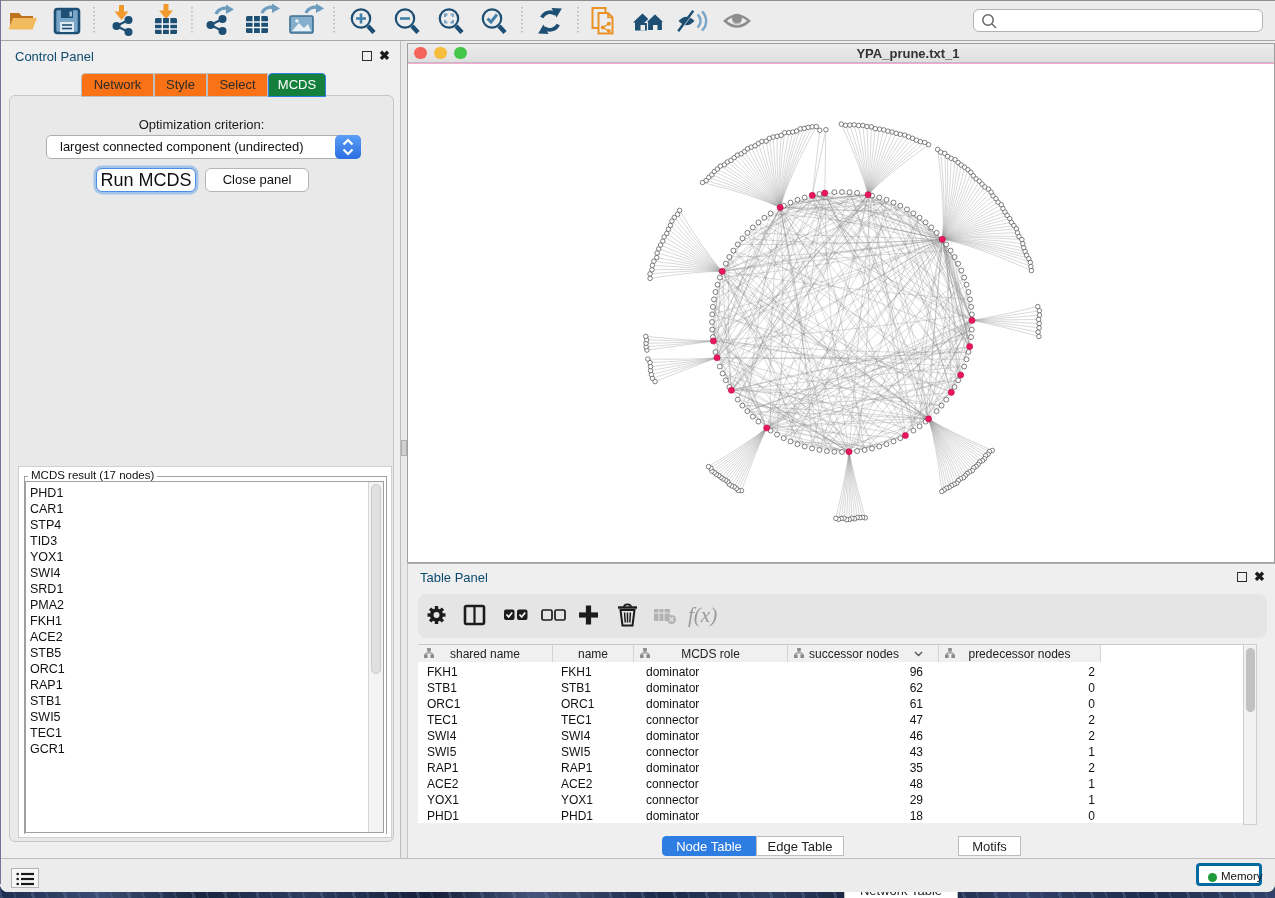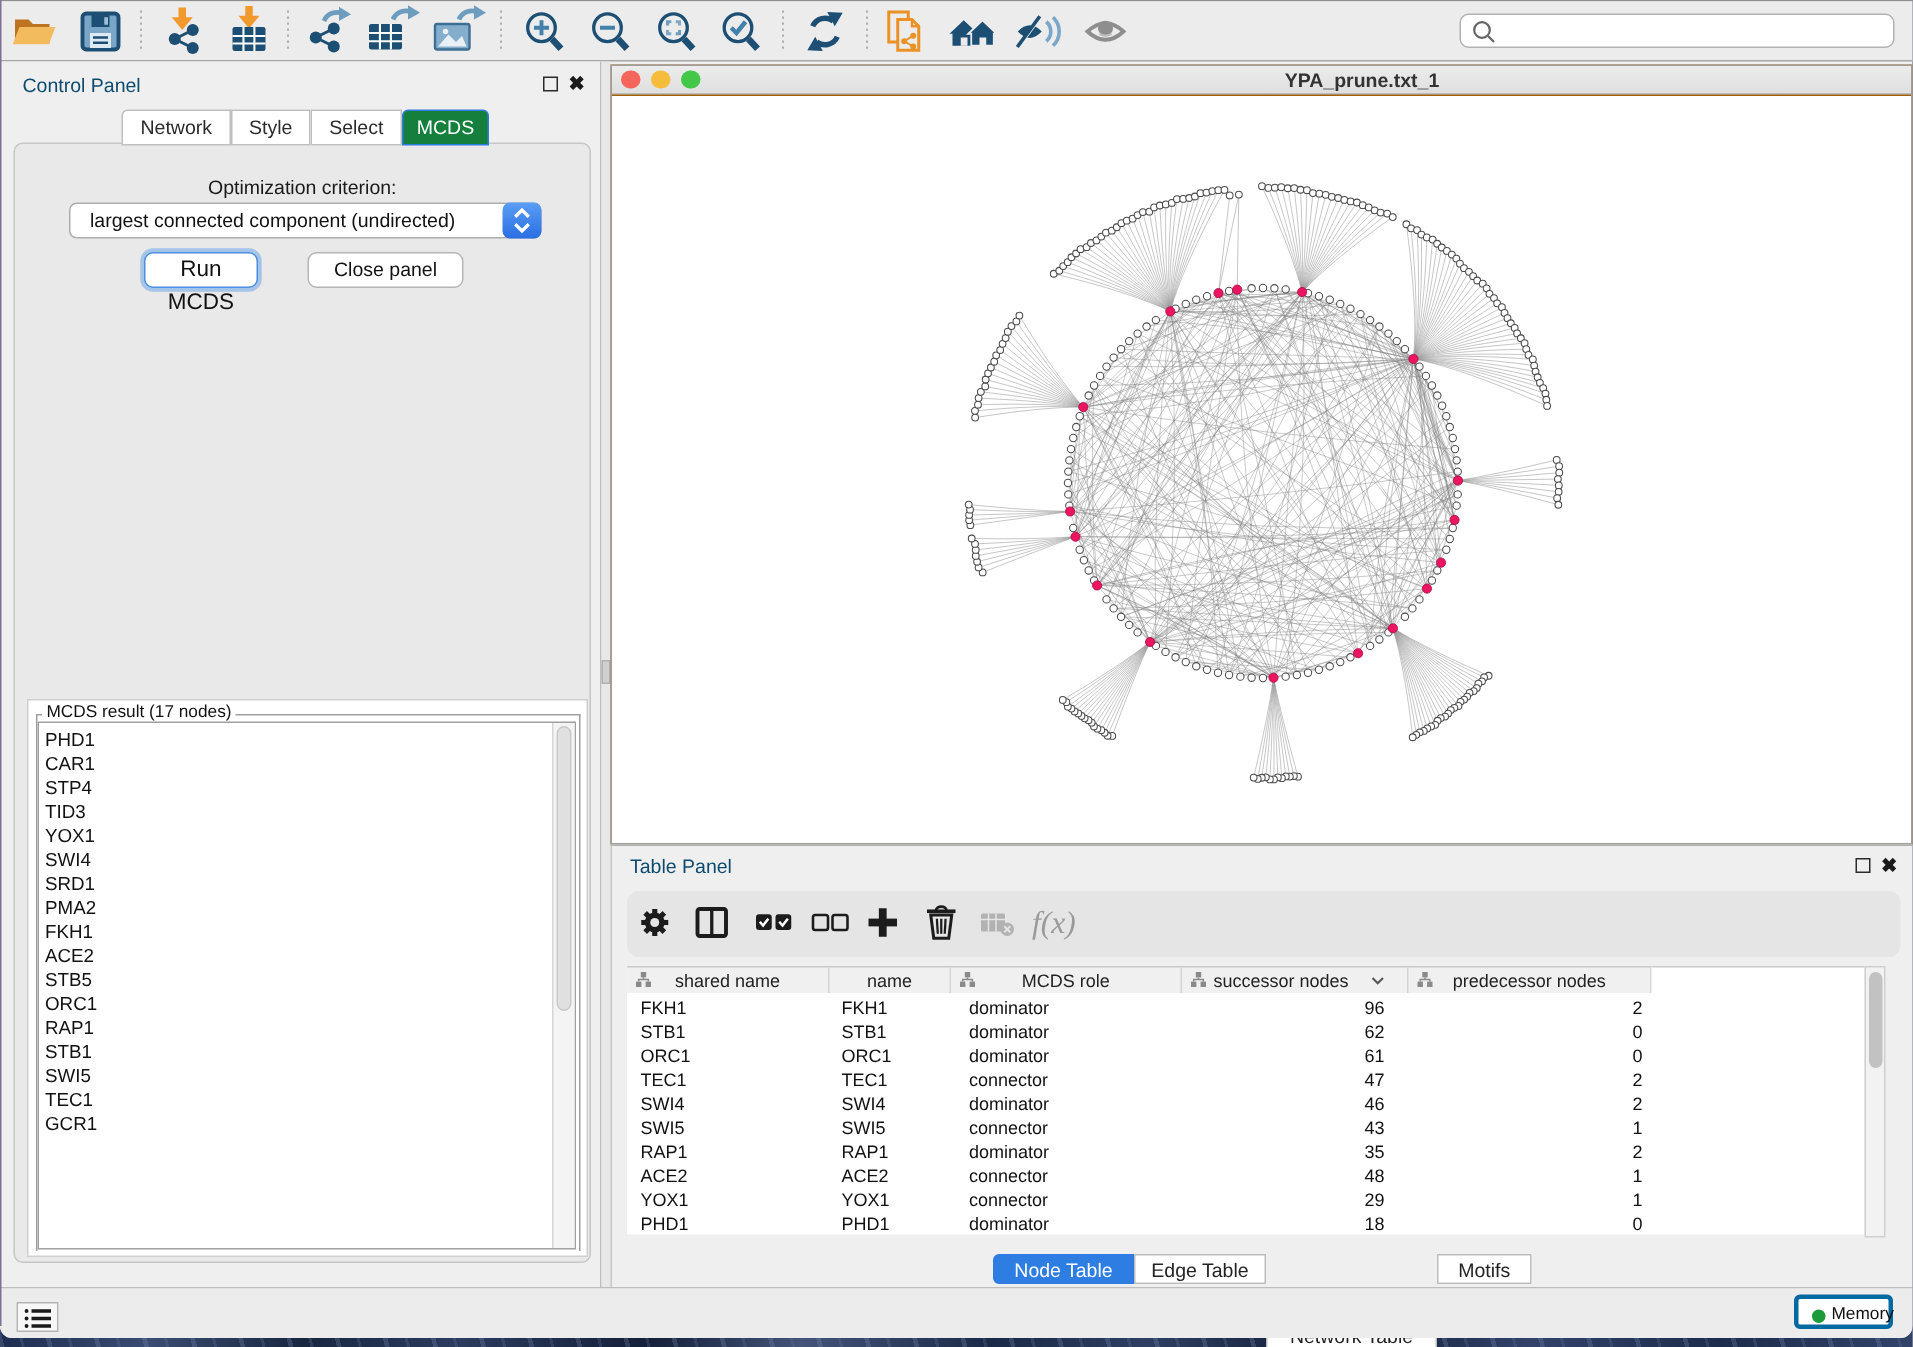--- a/index.html
+++ b/index.html
@@ -23,38 +23,38 @@
 
 #search { left:973px; top:9px; width:290px; height:23px; background:#fff; border:1px solid #b2b2b2; border-radius:6px; }
 
 
 #cpanel { left:1px; top:41px; width:400px; height:817px; background:#efefef; border-right:1px solid #bdbdbd; }
 .ptitle { font-size:13px; color:#0c4a6e; }
 .wicon-sq { position:absolute; width:10px; height:10px; border:1.6px solid #2b2b2b; }
 .wicon-x { position:absolute; font-size:13px; font-weight:bold; color:#1a1a1a; }
 
 #tabpane { position:absolute; left:8px; top:54px; width:385px; height:747px; background:#e9e9e9; border:1px solid #c6c6c6; border-radius:6px; }
-.tab { position:absolute; top:-23px; height:24px; background:#ffffff; border:1px solid #bfbfbf; font-size:13px; color:#2b2b2b; text-align:center; line-height:22px; }
+.tab { position:absolute; top:-23px; height:24px; background:#f97316; border:1px solid #bfbfbf; font-size:13px; color:#2b2b2b; text-align:center; line-height:22px; }
 .tab.active { background:#15803d; color:#fff; border-color:#2e7de2; border-radius:4px 4px 0 0; }
 
 #optlabel { position:absolute; left:0; top:21px; width:100%; text-align:center; font-size:13px; color:#1a1a1a; }
 #combo { position:absolute; left:36px; top:39px; width:315px; height:24px; background:#fff; border:1px solid #aeaeae; border-radius:5px; font-size:13px; color:#111; line-height:22px; padding-left:13px; }
 #combo .step { position:absolute; right:-1px; top:-1px; width:26px; height:24px; border-radius:5px; background:linear-gradient(#5a9ef5,#2a6ee3); }
-#btn-run { position:absolute; left:86px; top:72px; width:76px; height:24px; background:#fff; border:1px solid #4c8fe0; box-shadow:0 0 0 2.5px rgba(110,165,235,.55); border-radius:6px; font-size:15px; color:#111; text-align:center; line-height:22px; }
+#btn-run { position:absolute; left:86px; top:72px; width:100px; height:24px; background:#fff; border:1px solid #4c8fe0; box-shadow:0 0 0 2.5px rgba(110,165,235,.55); border-radius:6px; font-size:18px; color:#111; text-align:center; line-height:22px; }
 #btn-close { position:absolute; left:195px; top:72px; width:104px; height:24px; background:#fff; border:1px solid #b5b5b5; border-radius:6px; font-size:13px; color:#111; text-align:center; line-height:22px; }
 
 #resultbox { position:absolute; left:8px; top:370px; width:374px; height:372px; background:#fff; border:1px solid #cfcfcf; }
 #fieldline { position:absolute; left:5px; top:9px; width:363px; height:358px; border:1px solid #9f9f9f; border-width:1px 1px 0 1px; border-bottom:none; }
 #legend { position:absolute; left:9px; top:2px; background:#fff; padding:0 3px; font-size:11.5px; color:#111; }
 #mlist { position:absolute; left:6px; top:14px; width:359px; height:352px; background:#fff; border:1px solid #a0a0a0; font-size:12.5px; color:#111; line-height:16px; padding:3px 0 0 4px; }
 #mscroll { position:absolute; right:0; top:0; width:15px; height:350px; background:#f4f4f4; border-left:1px solid #d6d6d6; }
 #mthumb { position:absolute; left:2px; top:2px; width:10px; height:190px; background:#e0e0e0; border:1px solid #cacaca; border-radius:5px; }
 
 
-#netwin { left:407px; top:43px; width:868px; height:520px; background:#a16207; border:1px solid #9e9e9e;padding-left:48px; }
+#netwin { left:407px; top:43px; width:868px; height:520px; background:#f9a8d4; border:1px solid #9e9e9e;padding-left:48px; }
 #nettitle { position:absolute; left:0; top:0; width:100%; height:19px; background:linear-gradient(#ececec,#dfdfdf); border-bottom:1px solid #bdbdbd; }
 #nettitle .t { position:absolute; top:2px; left:67px; width:866px; text-align:center; font-size:13px; font-weight:bold; color:#333; }
 .tl { position:absolute; top:2.5px; width:12.5px; height:12.5px; border-radius:50%; }
 #netcanvas { position:absolute; left:0; top:20px; width:866px; height:498px; background:#fff; overflow:hidden; }
 
 
 #splitter { left:401px; top:41px; width:6px; height:817px; background:#e8e8e8; }
 #sphandle { position:absolute; left:0; top:399px; width:6px; height:16px; background:#d0d0d0; border:1px solid #b0b0b0; }
 
 

